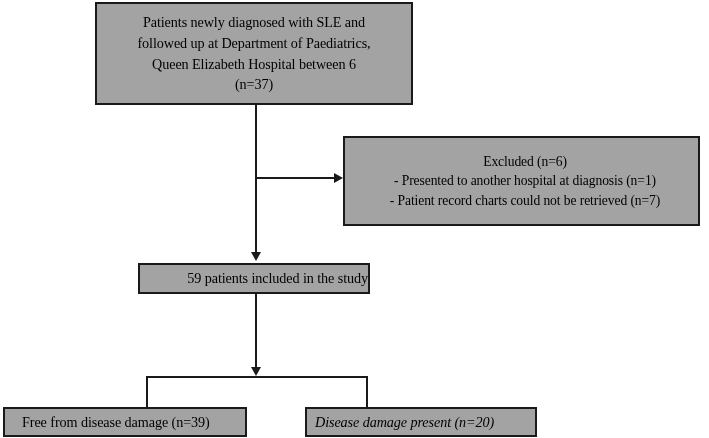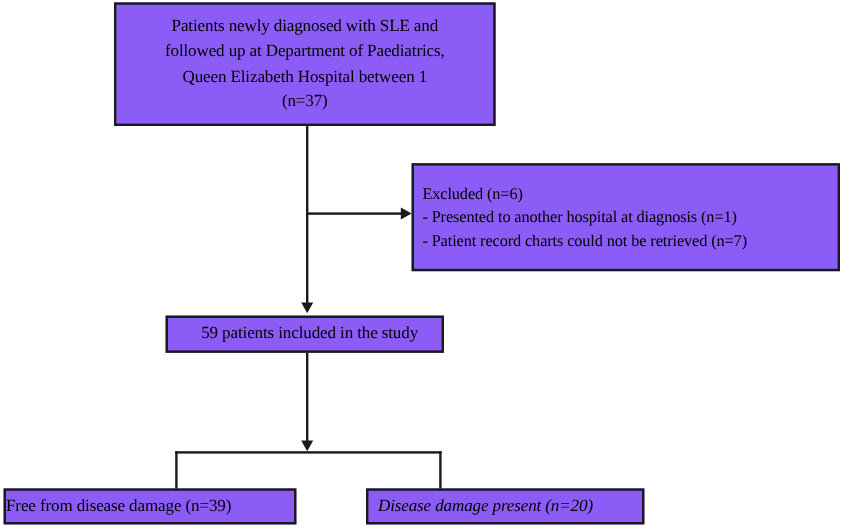--- a/index.html
+++ b/index.html
@@ -13,54 +13,54 @@
     height: 438px;
     background: #ffffff;
     overflow: hidden;
     font-family: "Liberation Serif", "DejaVu Serif", serif;
     color: #000000;
   }
   .flow-box {
     position: absolute;
     box-sizing: border-box;
     border: 2px solid #1a1a1a;
-    background: #8b5cf6;
+    background: #a3a3a3;
     display: flex;
     flex-direction: column;
     justify-content: center;
   }
   .flow-box .line {
     font-size: 14.2px;
     line-height: 20.6px;
     white-space: nowrap;
     letter-spacing: -0.1px;
   }
   .centered .line { text-align: center; }
   .leftaligned { padding-left: 7px; }
-  .leftaligned .line { text-align: left; }
+  .leftaligned .line { text-align: center; }
 
   
   #box-top {
     left: 95px; top: 2px; width: 318px; height: 103px;
   }
   
   #box-excluded {
     left: 343px; top: 136px; width: 357px; height: 90px;
   }
   #box-excluded .line { font-size: 13.6px; line-height: 19.6px; }
   
   #box-included {
     left: 138px; top: 263px; width: 232px; height: 31px;
     padding-left: 8px;
   }
-  #box-included .line { text-align: center; }
+  #box-included .line { text-align: right; }
   
   #box-nodamage {
     left: 3px; top: 407px; width: 244px; height: 30px;
-    padding-left: 0;
+    padding-left: 17px;
   }
   #box-damage {
     left: 305px; top: 407px; width: 232px; height: 30px;
     padding-left: 8px;
     font-style: italic;
   }
   #box-nodamage .line, #box-damage .line { text-align: left; }
 
   
   .vline {
@@ -103,21 +103,21 @@
   #split-r   { left: 366px; top: 376px; height: 32px; }
 </style>
 </head>
 <body>
 
 <div id="canvas">
 
   <div class="flow-box centered" id="box-top">
     <div class="line">Patients newly diagnosed with SLE and</div>
     <div class="line">followed up at Department of Paediatrics,</div>
-    <div class="line">Queen Elizabeth Hospital between 1</div>
+    <div class="line">Queen Elizabeth Hospital between 6</div>
     <div class="line">(n=37)</div>
   </div>
 
   <div class="vline" id="trunk-top"></div>
   <div class="arrow-down" id="trunk-top-head"></div>
 
   <div class="hline" id="branch-excl"></div>
   <div class="arrow-right" id="branch-excl-head"></div>
 
   <div class="flow-box leftaligned" id="box-excluded">

